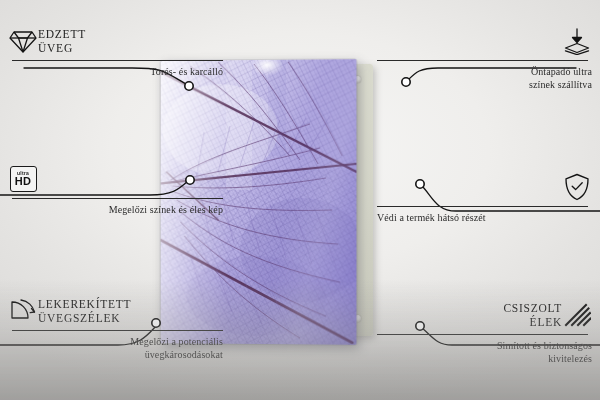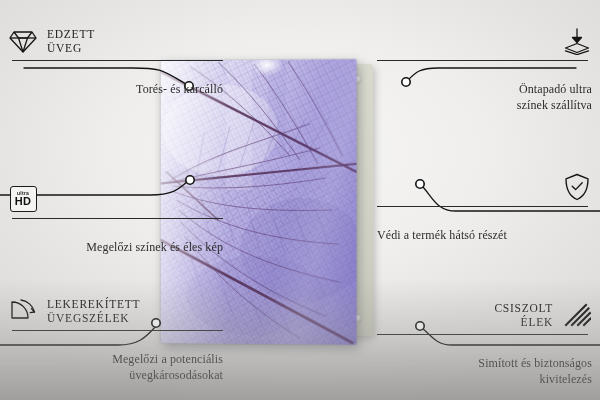--- a/index.html
+++ b/index.html
@@ -28,21 +28,21 @@
   }
 
   
   #connectors { position: absolute; left: 0; top: 0; width: 600px; height: 400px; }
 
   
   .feature { position: absolute; width: 215px; }
   .feature.left  { left: 8px;  text-align: right; }
   .feature.right { right: 8px; text-align: left; }
 
-  .frow { display: flex; align-items: center; gap: 9px; }
+  .frow { display: flex; align-items: center; }
   .feature.left  .frow { justify-content: flex-start; }
   .feature.right .frow { justify-content: flex-end; flex-direction: row; }
 
   .ficon { width: 30px; height: 30px; flex: 0 0 30px; display: flex; align-items: center; justify-content: center; }
   .ficon svg { display: block; }
 
   .ftitle {
     font-family: "Liberation Serif", serif;
     font-size: 11.5px;
     letter-spacing: 0.75px;
@@ -53,31 +53,31 @@
   }
   .feature.left  .ftitle { text-align: left; }
   .feature.right .ftitle { text-align: right; }
 
   .rule { height: 1px; background: #2a2a2a; margin-top: 4px; }
   .feature.left  .rule { margin-left: 4px; }
   .feature.right .rule { margin-right: 4px; }
 
   .fdesc {
     font-family: "Liberation Serif", serif;
-    font-size: 12px;
+    font-size: 10px;
     color: #2c2c2c;
     line-height: 1.34;
-    margin-top: 20px;
+    margin-top: 4px;
     letter-spacing: 0.1px;
   }
 
   
   #f-tempered   { left: 8px;  top: 26px; }
   #f-antislip   { right: 8px; top: 26px; }
-  #f-print      { left: 8px;  top: 184px; }
+  #f-print      { left: 8px;  top: 164px; }
   #f-film       { right: 8px; top: 172px; }
   #f-rounded    { left: 8px;  top: 296px; }
   #f-polished   { right: 8px; top: 300px; }
 
   
   .hd-badge {
     width: 27px; height: 26px;
     border: 1.3px solid #1b1b1b;
     border-radius: 3px;
     display: flex; flex-direction: column;

